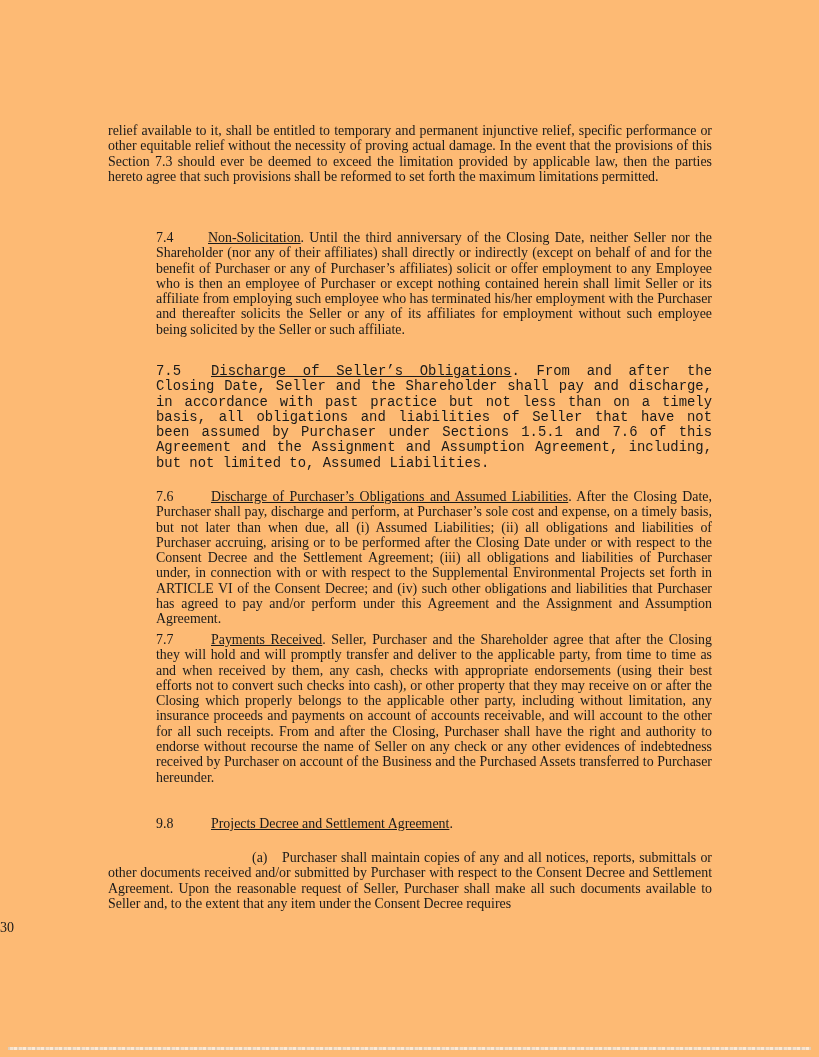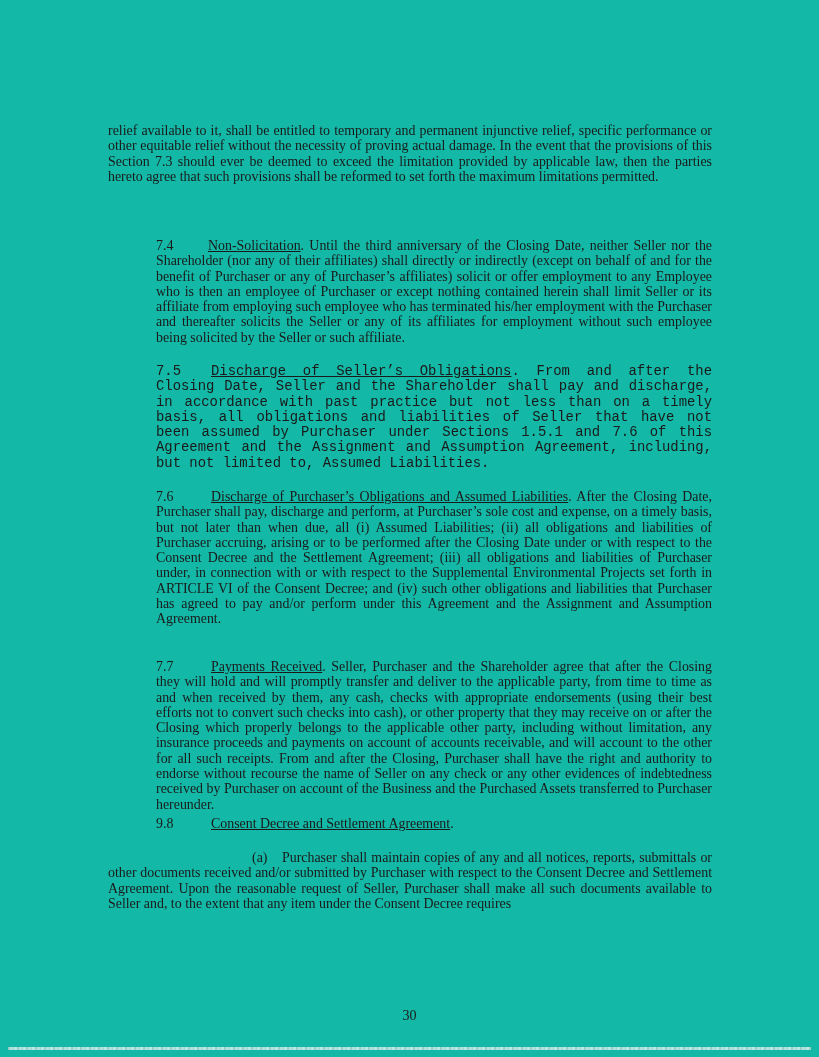--- a/index.html
+++ b/index.html
@@ -1,45 +1,45 @@
 <!DOCTYPE html>
 <html><head>
   <meta charset="utf-8">
   <style>
     html, body { margin: 0; padding: 0; background: #ffffff; }
     body { width: 819px; height: 1057px; position: relative; overflow: hidden; }
     .page {
       position: absolute; left: 0; top: 0; width: 819px; height: 1057px;
-      background: #14b8a6;
+      background: #fdba74;
       font-family: "Liberation Serif", "DejaVu Serif", serif;
       color: #1a1a1a;
       font-size: 13.9px;
       line-height: 15.3px;
     }
     .body-text {
       position: absolute; left: 108px; width: 604px;
     }
     .para {
       text-align: justify;
       margin: 0;
     }
     .u { text-decoration: underline; }
     .p0 { top: 123px; }
-    .p1 { top: 238px; }
+    .p1 { top: 230px; }
     .p2 { top: 364px; font-family: Liberation Mono, monospace; }
     .p3 { top: 489px; }
-    .p4 { top: 659px; }
+    .p4 { top: 632px; }
     .p5 { top: 816px; }
     .p6 { top: 850px; }
     .ind-sec { padding-left: 48px; }
     .sec-num { display: inline-block; width: 52px; }
     .sec-num-wide { display: inline-block; width: 55px; }
     .sub-label { display: inline-block; width: 30px; }
     .page-number {
-      position: absolute; top: 1008px; left: 0; width: 819px; text-align: center;
+      position: absolute; top: 920px; left: 0; width: 819px; 
       font-size: 14px;
     }
     .scan-noise {
       position: absolute; left: 8px; right: 8px; top: 1047px; height: 3px;
       background: repeating-linear-gradient(90deg, #d6d6d6 0 2px, #f4f4f4 2px 5px, #e2e2e2 5px 6px, #ffffff 6px 9px);
       opacity: 0.7;
     }
   </style>
 </head>
 <body>
@@ -60,21 +60,21 @@
 
   <div class="body-text p3">
     <p class="para ind-sec"><span class="sec-num-wide">7.6</span><span class="u">Discharge of Purchaser’s Obligations and Assumed Liabilities</span><span>.  After the Closing Date, Purchaser shall pay, discharge and perform, at Purchaser’s sole cost and expense, on a timely basis, but not later than when due, all (i) Assumed Liabilities; (ii) all obligations and liabilities of Purchaser accruing, arising or to be performed after the Closing Date under or with respect to the Consent Decree and the Settlement Agreement; (iii) all obligations and liabilities of Purchaser under, in connection with or with respect to the Supplemental Environmental Projects set forth in ARTICLE VI of the Consent Decree; and (iv) such other obligations and liabilities that Purchaser has agreed to pay and/or perform under this Agreement and the Assignment and Assumption Agreement.</span></p>
   </div>
 
   <div class="body-text p4">
     <p class="para ind-sec"><span class="sec-num-wide">7.7</span><span class="u">Payments Received</span><span>.  Seller, Purchaser and the Shareholder agree that after the Closing they will hold and will promptly transfer and deliver to the applicable party, from time to time as and when received by them, any cash, checks with appropriate endorsements (using their best efforts not to convert such checks into cash), or other property that they may receive on or after the Closing which properly belongs to the applicable other party, including without limitation, any insurance proceeds and payments on account of accounts receivable, and will account to the other for all such receipts.  From and after the Closing, Purchaser shall have the right and authority to endorse without recourse the name of Seller on any check or any other evidences of indebtedness received by Purchaser on account of the Business and the Purchased Assets transferred to Purchaser hereunder.</span></p>
   </div>
 
   <div class="body-text p5">
-    <p class="para ind-sec"><span class="sec-num-wide">9.8</span><span class="u">Consent Decree and Settlement Agreement</span><span>.</span></p>
+    <p class="para ind-sec"><span class="sec-num-wide">9.8</span><span class="u">Projects Decree and Settlement Agreement</span><span>.</span></p>
   </div>
 
   <div class="body-text p6">
     <p class="para"><span style="display:inline-block;width:144px;"></span><span class="sub-label">(a)</span><span>Purchaser shall maintain copies of any and all notices, reports, submittals or other documents received and/or submitted by Purchaser with respect to the Consent Decree and Settlement Agreement.  Upon the reasonable request of Seller, Purchaser shall make all such documents available to Seller and, to the extent that any item under the Consent Decree requires</span></p>
   </div>
 
   <div class="page-number">30</div>
 
   <div class="scan-noise"></div>
 </div>

